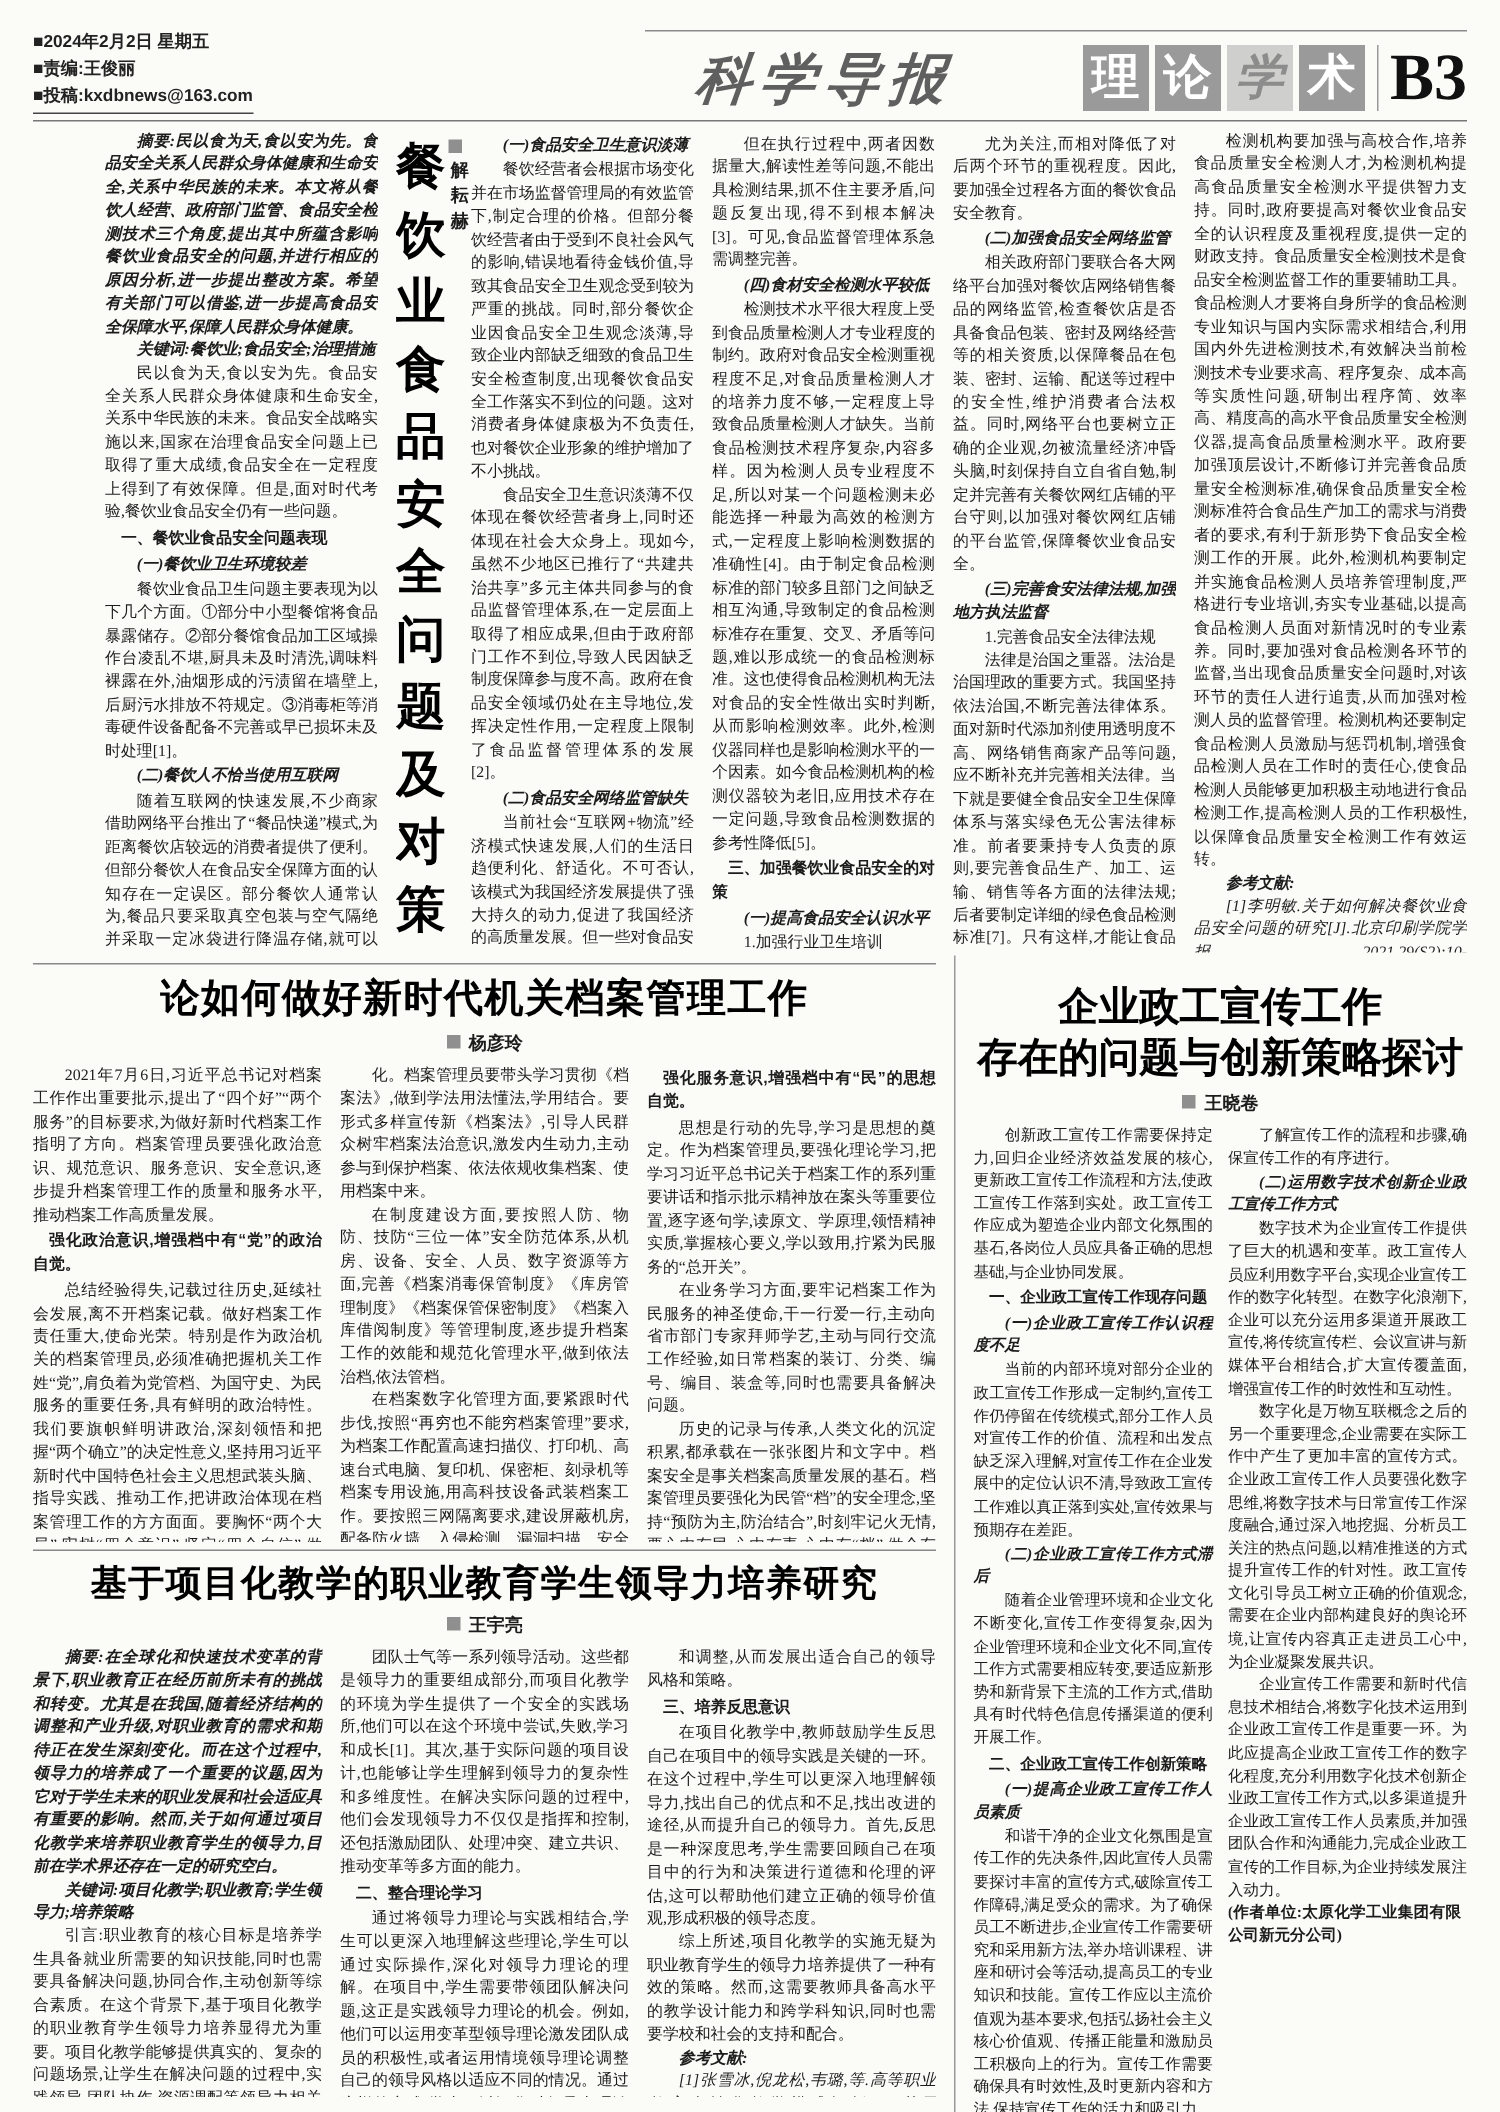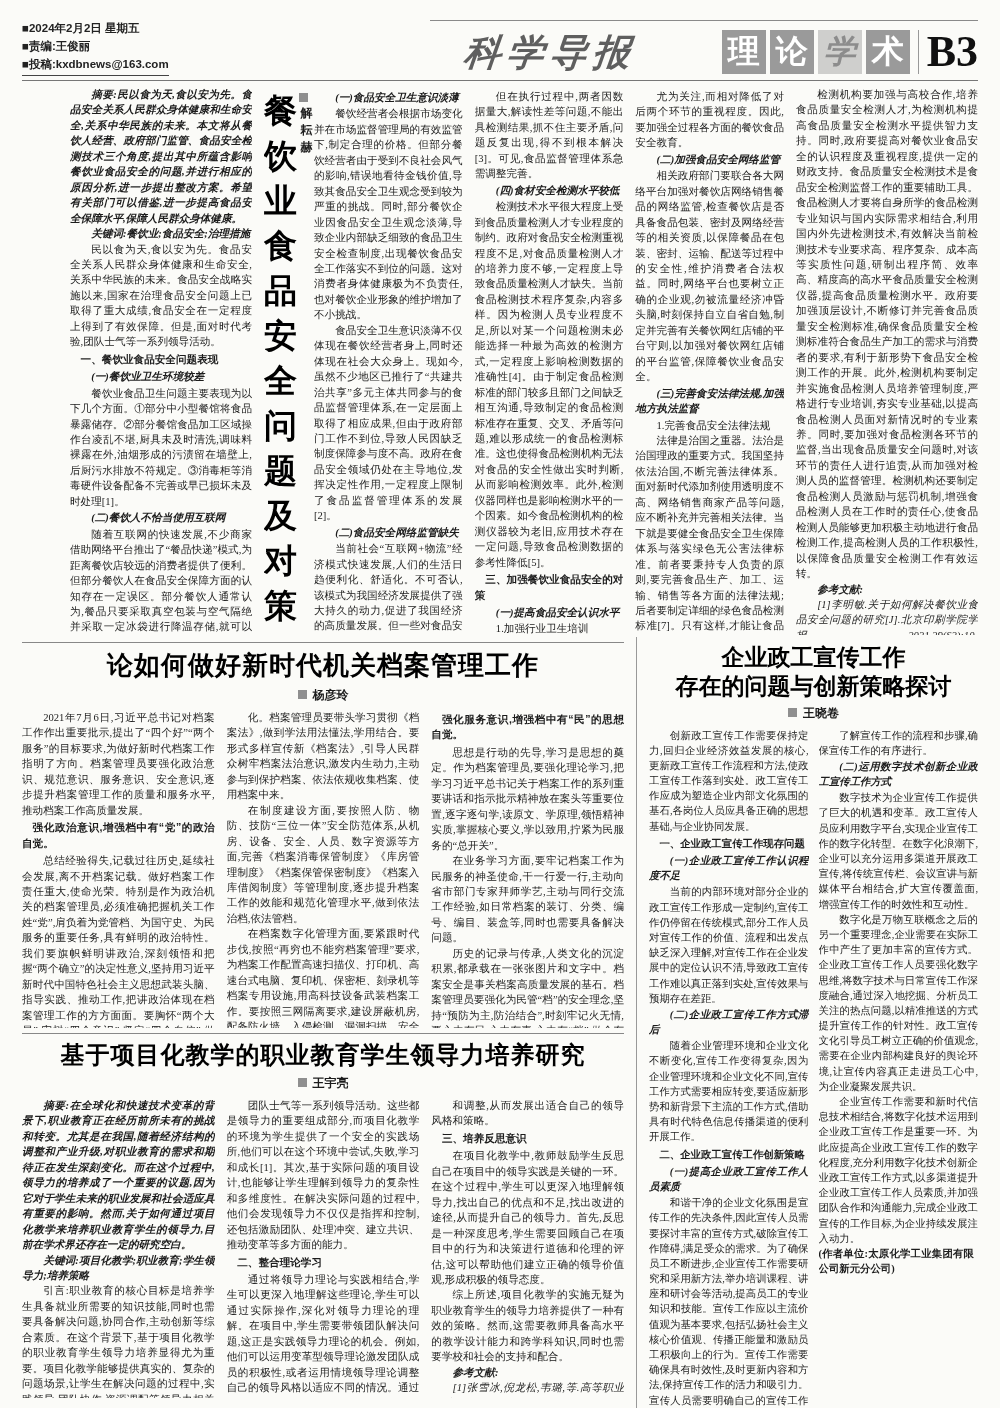--- a/index.html
+++ b/index.html
@@ -56,21 +56,21 @@
   .a1-mid .cols { flex:1 1 auto; margin-top:2px; }
   .divider { height:1px; background:#888; margin:5px 0; }
   
   .lower { display:flex; gap:0; margin-top:2px; height:772px; }
   .lower-left { width:614px; flex:0 0 614px; padding-right:12px; }
   .lower-right { flex:1 1 auto; border-left:1px solid #999; padding-left:12px; overflow:hidden; }
   .art2 .headline { font-size:26px; letter-spacing:1px; margin-top:4px; }
   .art2 .cols { height:318px; margin-top:2px; }
   .art4 .headline { font-size:24px; letter-spacing:1px; margin-top:4px; }
   .art4 .cols { height:300px; margin-top:2px;justify-content:flex-end; }
-  .art3 .headline { font-size:23px; line-height:1.25; margin-top:6px; }
+  .art3 .headline { font-size:27px; line-height:1.25; margin-top:18px; }
   .art3 .cols { height:680px; margin-top:2px; gap:10px; }
   .art3 .col p, .art3 .col h3, .art3 .col h4 { font-size:10.4px; }
 </style>
 </head>
 <body>
 
 <div class="page">
 
   <header class="masthead">
     <div class="mast-left">
@@ -87,21 +87,21 @@
       <div class="secbox dark">术</div>
       <div class="pageno">B3</div>
     </div>
   </header>
   <div class="mast-rule"></div>
 
   <section class="art1">
     <div class="a1-side col">
         <p class="b-abs">摘要:民以食为天,食以安为先。食品安全关系人民群众身体健康和生命安全,关系中华民族的未来。本文将从餐饮人经营、政府部门监管、食品安全检测技术三个角度,提出其中所蕴含影响餐饮业食品安全的问题,并进行相应的原因分析,进一步提出整改方案。希望有关部门可以借鉴,进一步提高食品安全保障水平,保障人民群众身体健康。</p>
         <p class="b-kw">关键词:餐饮业;食品安全;治理措施</p>
-        <p class="b-p">民以食为天,食以安为先。食品安全关系人民群众身体健康和生命安全,关系中华民族的未来。食品安全战略实施以来,国家在治理食品安全问题上已取得了重大成绩,食品安全在一定程度上得到了有效保障。但是,面对时代考验,团队士气等一系列领导活动。</p>
+        <p class="b-p">民以食为天,食以安为先。食品安全关系人民群众身体健康和生命安全,关系中华民族的未来。食品安全战略实施以来,国家在治理食品安全问题上已取得了重大成绩,食品安全在一定程度上得到了有效保障。但是,面对时代考验,餐饮业食品安全仍有一些问题。</p>
         <h3 class="b-sec">一、餐饮业食品安全问题表现</h3>
         <h4 class="b-sub">(一)餐饮业卫生环境较差</h4>
         <p class="b-p">餐饮业食品卫生问题主要表现为以下几个方面。①部分中小型餐馆将食品暴露储存。②部分餐馆食品加工区域操作台凌乱不堪,厨具未及时清洗,调味料裸露在外,油烟形成的污渍留在墙壁上,后厨污水排放不符规定。③消毒柜等消毒硬件设备配备不完善或早已损坏未及时处理[1]。</p>
         <h4 class="b-sub">(二)餐饮人不恰当使用互联网</h4>
         <p class="b-p">随着互联网的快速发展,不少商家借助网络平台推出了“餐品快递”模式,为距离餐饮店较远的消费者提供了便利。但部分餐饮人在食品安全保障方面的认知存在一定误区。部分餐饮人通常认为,餐品只要采取真空包装与空气隔绝并采取一定冰袋进行降温存储,就可以保障餐内食品的安全性。同时,部分餐饮商家在网络销售过程中不具备网络销售等经营资质,给消费者带来一定的食品安全隐患。</p>
       </div>
     <div class="a1-mid">
       <h1 class="headline">餐饮业食品安全问题及对策研究</h1>
       <div class="byline"><span class="sq"></span><span>解耘赫</span></div>
       <div class="cols">

